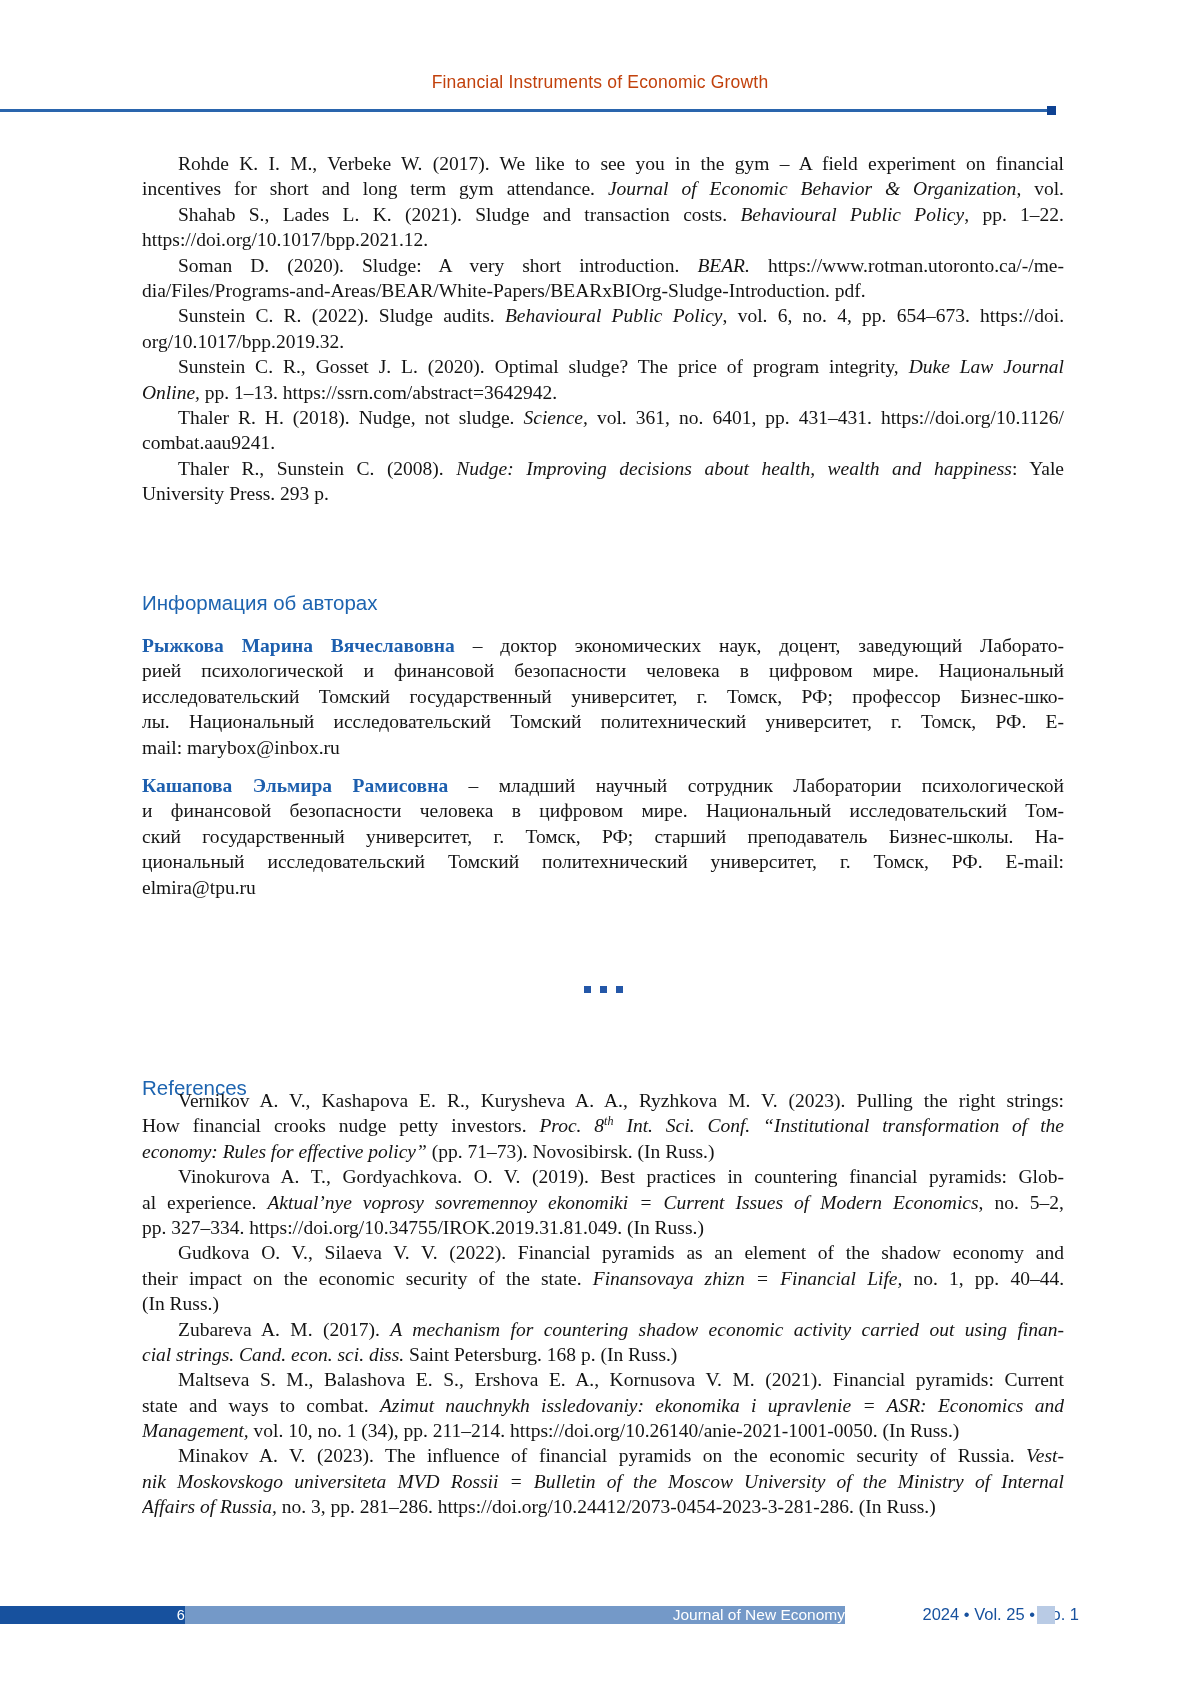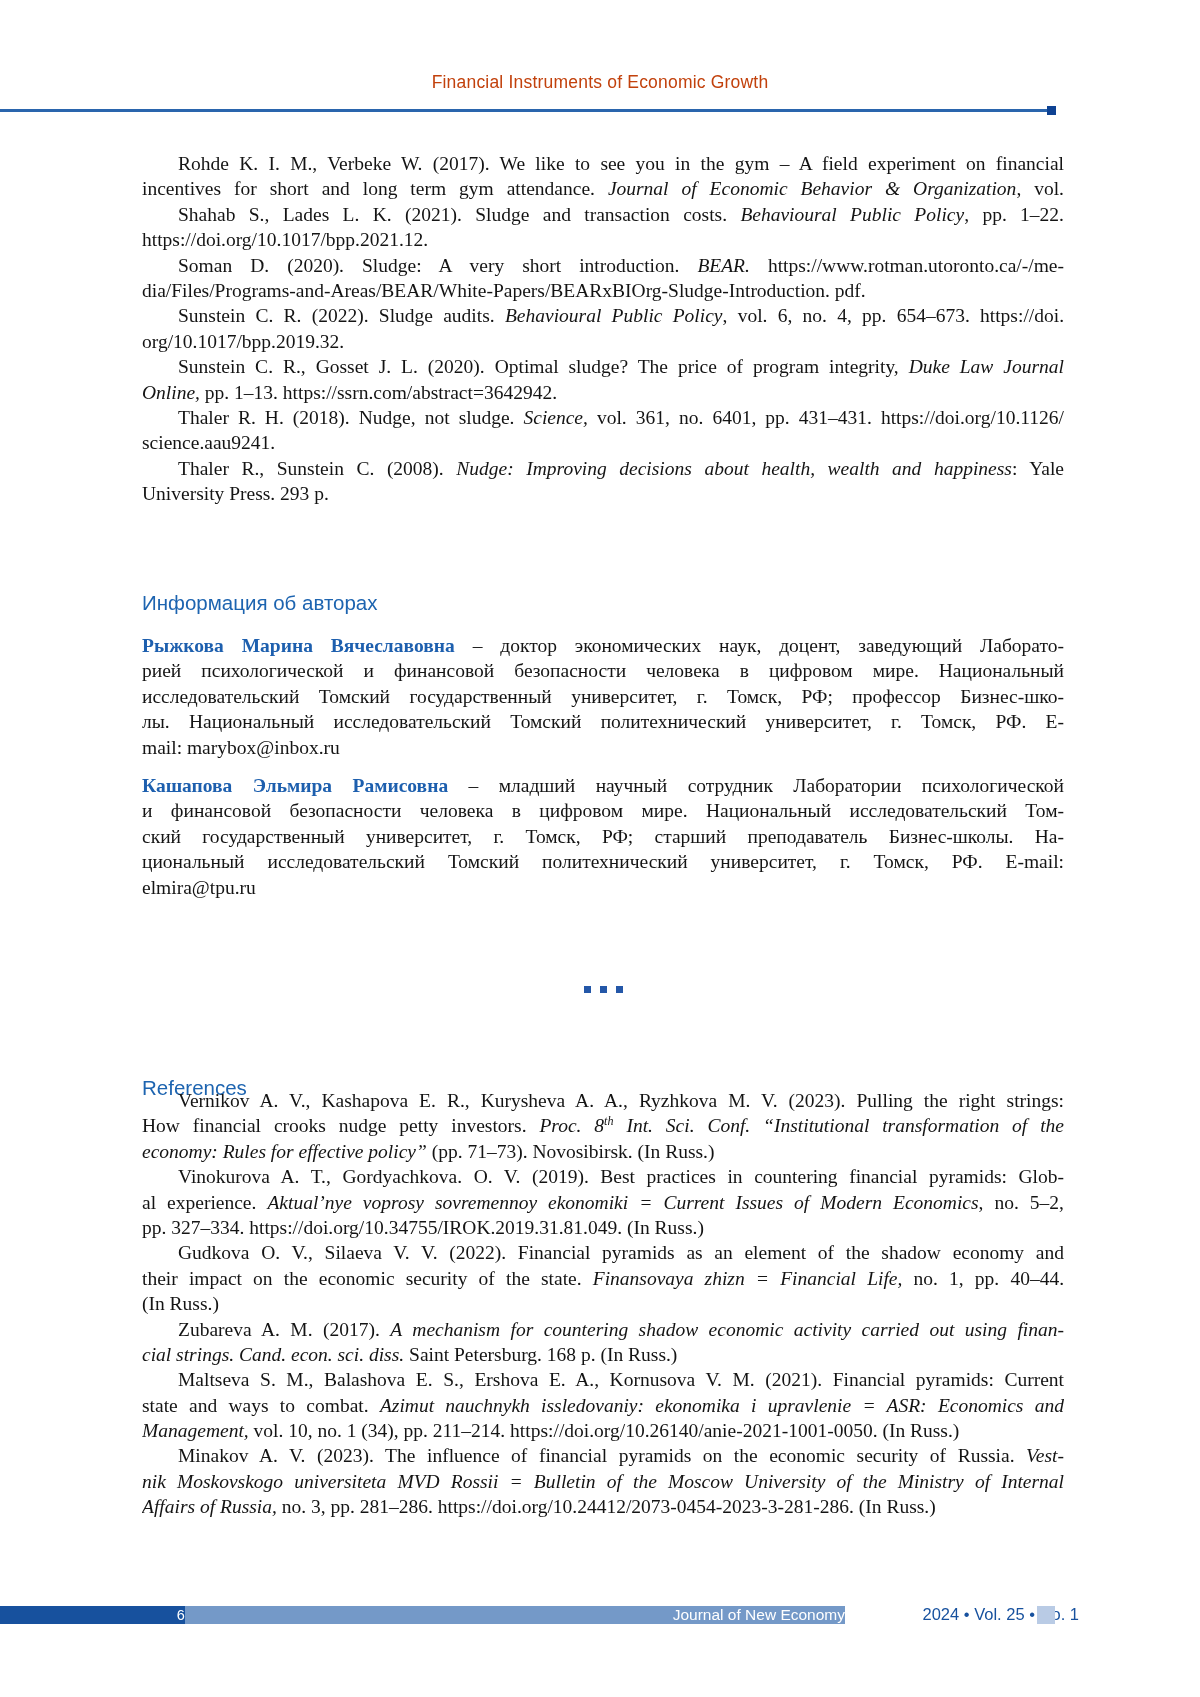--- a/index.html
+++ b/index.html
@@ -110,21 +110,21 @@
       <div class="para">
         <div class="line just first"><span class="seg">Sunstein C. R. (2022). Sludge audits. </span><span class="seg it">Behavioural Public Policy</span><span class="seg">, vol. 6, no. 4, pp. 654–673. https://doi.</span></div>
         <div class="line"><span class="seg">org/10.1017/bpp.2019.32.</span></div>
       </div>
       <div class="para">
         <div class="line just first"><span class="seg">Sunstein C. R., Gosset J. L. (2020). Optimal sludge? The price of program integrity, </span><span class="seg it">Duke Law Journal</span></div>
         <div class="line"><span class="seg it">Online,</span><span class="seg"> pp. 1–13. https://ssrn.com/abstract=3642942.</span></div>
       </div>
       <div class="para">
         <div class="line just first"><span class="seg">Thaler R. H. (2018). Nudge, not sludge. </span><span class="seg it">Science,</span><span class="seg"> vol. 361, no. 6401, pp. 431–431. https://doi.org/10.1126/</span></div>
-        <div class="line"><span class="seg">science.aau9241.</span></div>
+        <div class="line"><span class="seg">combat.aau9241.</span></div>
       </div>
       <div class="para">
         <div class="line just first"><span class="seg">Thaler R., Sunstein C. (2008). </span><span class="seg it">Nudge: Improving decisions about health, wealth and happiness</span><span class="seg">: Yale</span></div>
         <div class="line"><span class="seg">University Press. 293 p.</span></div>
       </div>
     </section>
 
   <h2 class="sec-heading" id="authors-heading">Информация об авторах</h2>
   <section class="tblock" id="sec-authors">
       <div class="para">

